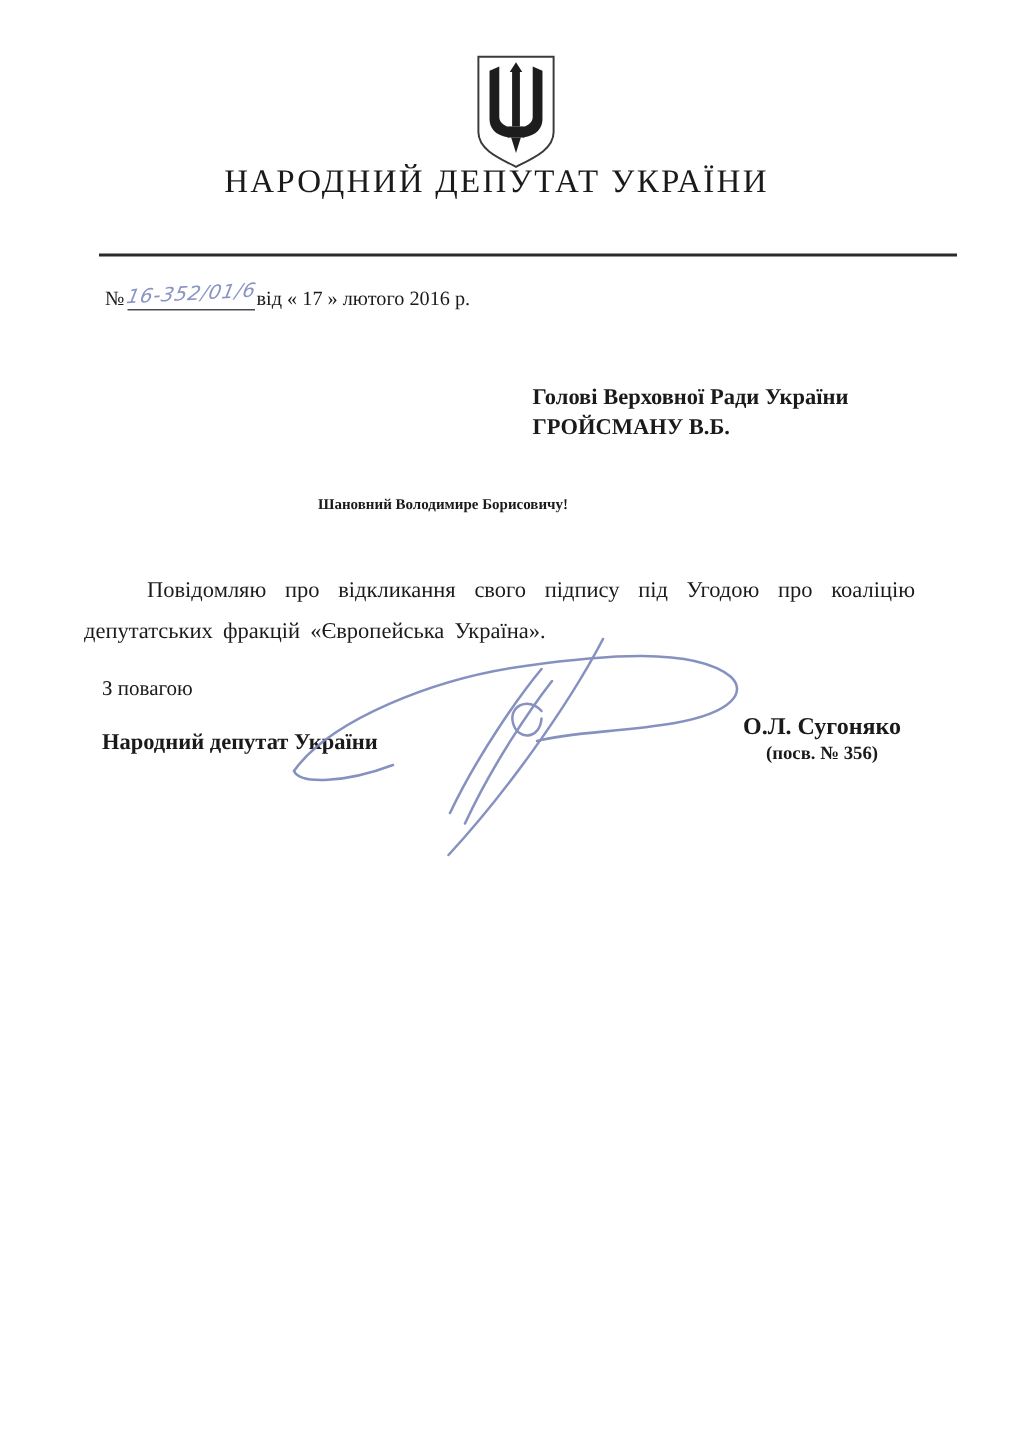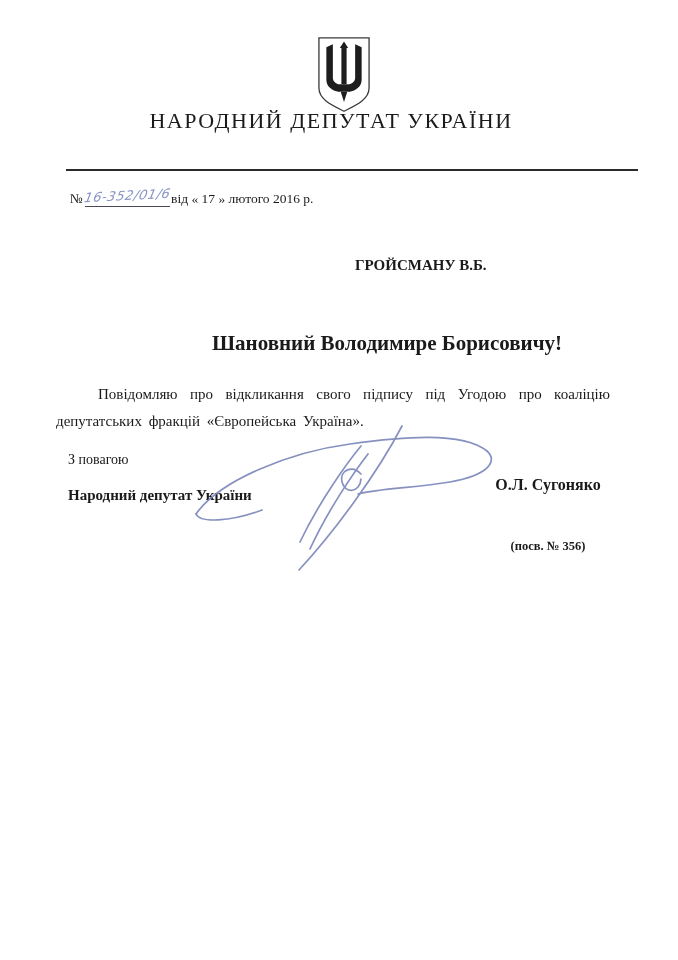--- a/index.html
+++ b/index.html
@@ -42,36 +42,36 @@
     letter-spacing:0.5px;
     position:relative; top:-2px;
   }
   .addressee {
     position:absolute; top:256px; left:355px;
     font-weight:bold; font-size:15px; line-height:19.5px;
     white-space:nowrap;
   }
   .salutation {
     position:absolute; top:331px; left:212px;
-    font-weight:bold; font-size:21px; white-space:nowrap;
+    font-weight:bold; font-size:10px; white-space:nowrap;
   }
   .body-par {
     position:absolute; top:381px; left:56px; width:554px;
     font-size:15px; line-height:26.5px;
     text-align:justify; text-indent:42px;
     word-spacing:3px;
   }
   .regards   { position:absolute; top:452px; left:68px; font-weight:normal; font-size:14px; }
   .position  { position:absolute; top:487px; left:68px; font-weight:bold; font-size:15px; }
   .name-block {
     position:absolute; top:475px; left:480px; width:136px;
     text-align:center; font-weight:bold;
   }
   .name-block .name { font-size:16px; line-height:19px; }
-  .name-block .cred { font-size:12.5px; line-height:16px;margin-top:44px; }
+  .name-block .cred { font-size:12.5px; line-height:16px; }
   .signature-wrap { position:absolute; top:418px; left:178px; width:344px; height:156px; pointer-events:none; }
 </style>
 </head>
 <body>
 
 <div id="page">
 
   <div class="emblem-wrap">
     <svg width="60" height="78" viewBox="0 0 64 84" xmlns="http://www.w3.org/2000/svg">
       <path d="M5,2 H59 V56 C59,68 46,74 32,81 C18,74 5,68 5,56 Z" fill="none" stroke="#3a3a3a" stroke-width="1.4"></path>
@@ -86,20 +86,21 @@
   </div>
 
   <div class="doc-title">НАРОДНИЙ ДЕПУТАТ УКРАЇНИ</div>
   <div class="header-rule"></div>
 
   <div class="ref-line">
     <span>№</span><span class="hw-blank"><span class="hw-number">16-352/01/6</span></span><span>від  « 17 » лютого  2016 р.</span>
   </div>
 
   <div class="addressee">
+    <div>Голові Верховної Ради України</div>
     <div>ГРОЙСМАНУ В.Б.</div>
   </div>
 
   <div class="salutation">Шановний Володимире Борисовичу!</div>
 
   <div class="body-par">Повідомляю про відкликання свого підпису під Угодою про коаліцію депутатських фракцій «Європейська Україна».</div>
 
   <div class="regards">З повагою</div>
   <div class="position">Народний депутат України</div>
 

